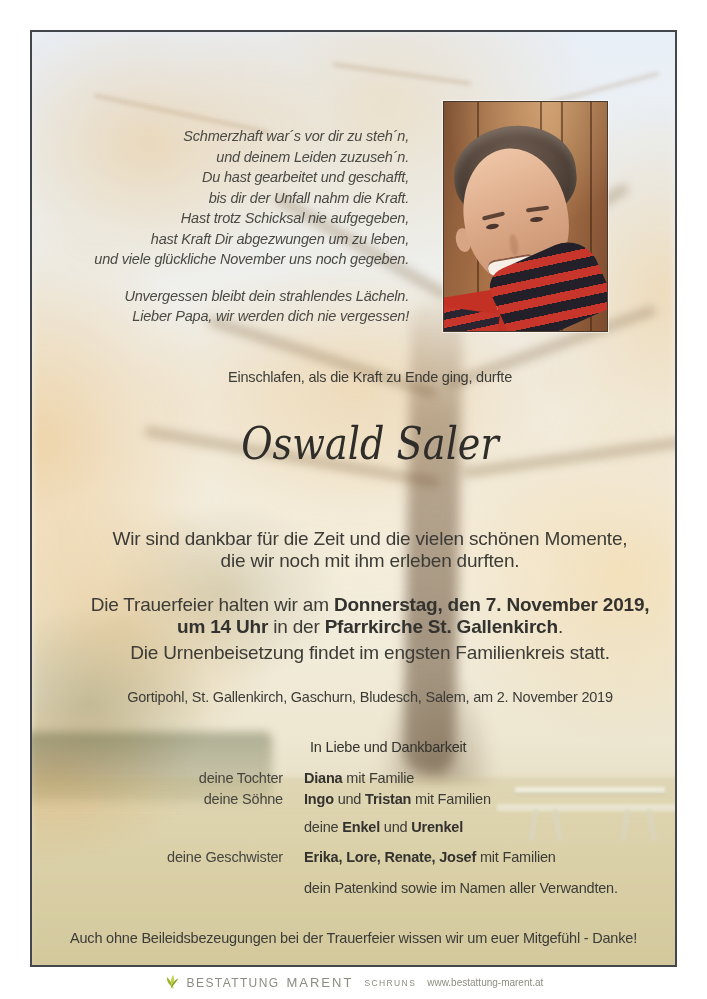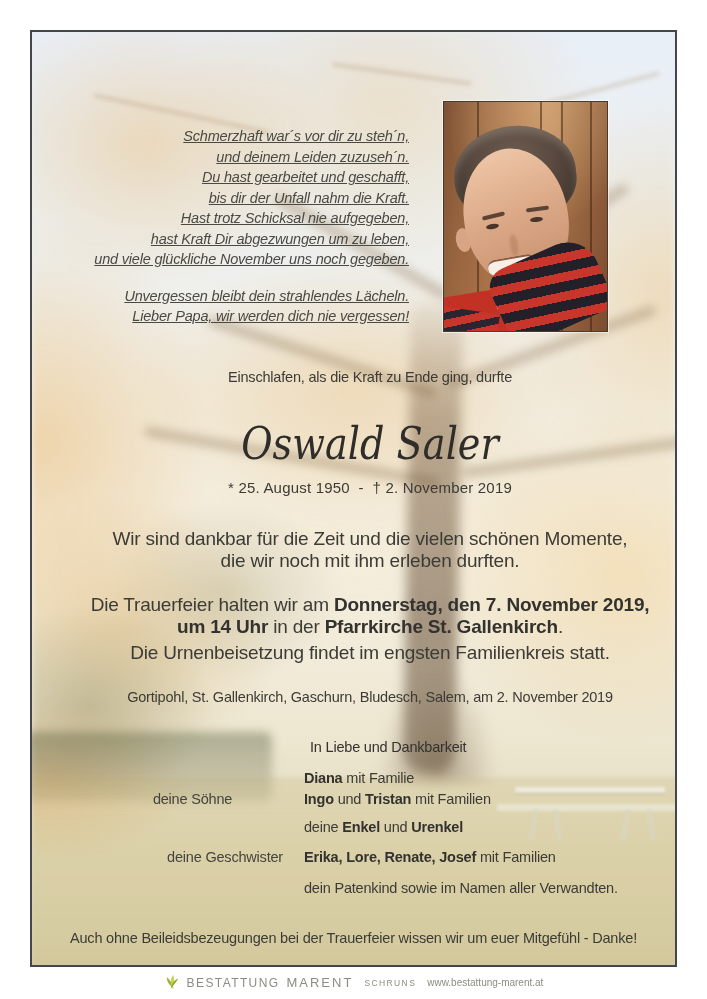--- a/index.html
+++ b/index.html
@@ -89,37 +89,37 @@
     transform:rotate(-9deg);border-radius:12px 22px 0 0;}
   .shirt-stripes{position:absolute;left:72px;top:168px;width:110px;height:80px;
     background:repeating-linear-gradient(12deg,#c8352a 0 9px,#23202a 9px 19px);
     transform:rotate(-24deg);transform-origin:left bottom;border-radius:20px 32px 0 0;}
   .shirt-stripes2{position:absolute;left:-8px;top:208px;width:62px;height:32px;
     background:repeating-linear-gradient(160deg,#c8352a 0 8px,#2a2530 8px 15px);transform:rotate(8deg);}
   .collar{position:absolute;left:52px;top:196px;width:18px;height:10px;background:#e8e2d6;transform:rotate(-15deg);border-radius:2px;}
 
   
   .poem{position:absolute;left:30px;top:94px;width:347px;text-align:right;
-    font-style:italic;font-size:14.5px;line-height:20.5px;color:#4a4944;letter-spacing:-0.2px;text-decoration:underline;}
+    font-style:italic;font-size:14.5px;line-height:20.5px;color:#4a4944;letter-spacing:-0.2px;}
   .poem-gap{height:16px;}
   .centered{position:absolute;left:0;width:676px;text-align:center;}
   .intro{top:337px;font-size:14.5px;letter-spacing:-0.2px;}
   .name{top:386px;margin:0;font-family:"DejaVu Serif","Liberation Serif",serif;font-style:italic;font-weight:400;
     font-size:45px;line-height:52px;color:#2e2d29;transform:scaleX(0.85);transform-origin:center;}
   .dates{top:447px;font-size:15px;white-space:pre;letter-spacing:0.2px;}
   .body-block{font-size:19px;line-height:21.5px;letter-spacing:-0.2px;}
   .gratitude{top:496px;}
   .service{top:562px;}
   .urn{top:610px;}
   .places{top:657px;font-size:14.5px;letter-spacing:-0.2px;}
   .bold{font-weight:bold;color:#33322e;}
   .family-title{position:absolute;left:278px;top:707px;font-size:14.5px;font-weight:normal;color:#33322e;letter-spacing:-0.2px;}
   .family-label{position:absolute;left:70px;width:181px;text-align:right;font-size:14.5px;color:#45443f;letter-spacing:-0.2px;}
   .family-value{position:absolute;left:272px;font-size:14.5px;letter-spacing:-0.2px;}
-  .row-daughter{top:738px;} .row-sons{top:759px;text-align:center;} .row-grandchildren{top:787px;}
+  .row-daughter{top:738px;} .row-sons{top:759px;} .row-grandchildren{top:787px;}
   .row-siblings{top:817px;} .row-godchild{top:848px;}
   .condolence{position:absolute;left:0;top:898px;width:643px;text-align:center;font-size:14.5px;letter-spacing:-0.2px;}
 
   
   .footer{position:absolute;left:0;top:966px;width:707px;height:33px;
     display:flex;justify-content:center;align-items:center;gap:7px;color:#8d8c82;}
   .f-bestattung{font-size:12px;letter-spacing:1.4px;}
   .f-marent{font-size:13px;letter-spacing:2px;}
   .f-schruns{font-size:8.5px;letter-spacing:1.4px;margin-left:4px;}
   .f-url{font-size:10px;margin-left:4px;color:#8d8c82;text-decoration:none;}
@@ -186,37 +186,37 @@
       <div>Hast trotz Schicksal nie aufgegeben,</div>
       <div>hast Kraft Dir abgezwungen um zu leben,</div>
       <div>und viele glückliche November uns noch gegeben.</div>
       <div class="poem-gap"></div>
       <div>Unvergessen bleibt dein strahlendes Lächeln.</div>
       <div>Lieber Papa, wir werden dich nie vergessen!</div>
     </div>
 
     <div class="centered intro">Einschlafen, als die Kraft zu Ende ging, durfte</div>
     <h1 class="centered name">Oswald Saler</h1>
-    <div class="centered dates">* 25. August 1950  -  † 2. November 2019</div>
 
     <div class="centered body-block gratitude">
       <div>Wir sind dankbar für die Zeit und die vielen schönen Momente,</div>
       <div>die wir noch mit ihm erleben durften.</div>
     </div>
 
     <div class="centered body-block service">
       <div><span>Die Trauerfeier halten wir am </span><span class="bold">Donnerstag, den 7. November 2019,</span></div>
       <div><span class="bold">um 14 Uhr</span><span> in der </span><span class="bold">Pfarrkirche St. Gallenkirch</span><span>.</span></div>
     </div>
 
     <div class="centered body-block urn">Die Urnenbeisetzung findet im engsten Familienkreis statt.</div>
     <div class="centered places">Gortipohl, St. Gallenkirch, Gaschurn, Bludesch, Salem, am 2. November 2019</div>
 
     <div class="family-title">In Liebe und Dankbarkeit</div>
 
+    <div class="family-label row-daughter">deine Tochter</div>
     <div class="family-value row-daughter"><span class="bold">Diana</span><span> mit Familie</span></div>
 
     <div class="family-label row-sons">deine Söhne</div>
     <div class="family-value row-sons"><span class="bold">Ingo</span><span> und </span><span class="bold">Tristan</span><span> mit Familien</span></div>
 
     <div class="family-value row-grandchildren"><span>deine </span><span class="bold">Enkel</span><span> und </span><span class="bold">Urenkel</span></div>
 
     <div class="family-label row-siblings">deine Geschwister</div>
     <div class="family-value row-siblings"><span class="bold">Erika, Lore, Renate, Josef</span><span> mit Familien</span></div>
 

